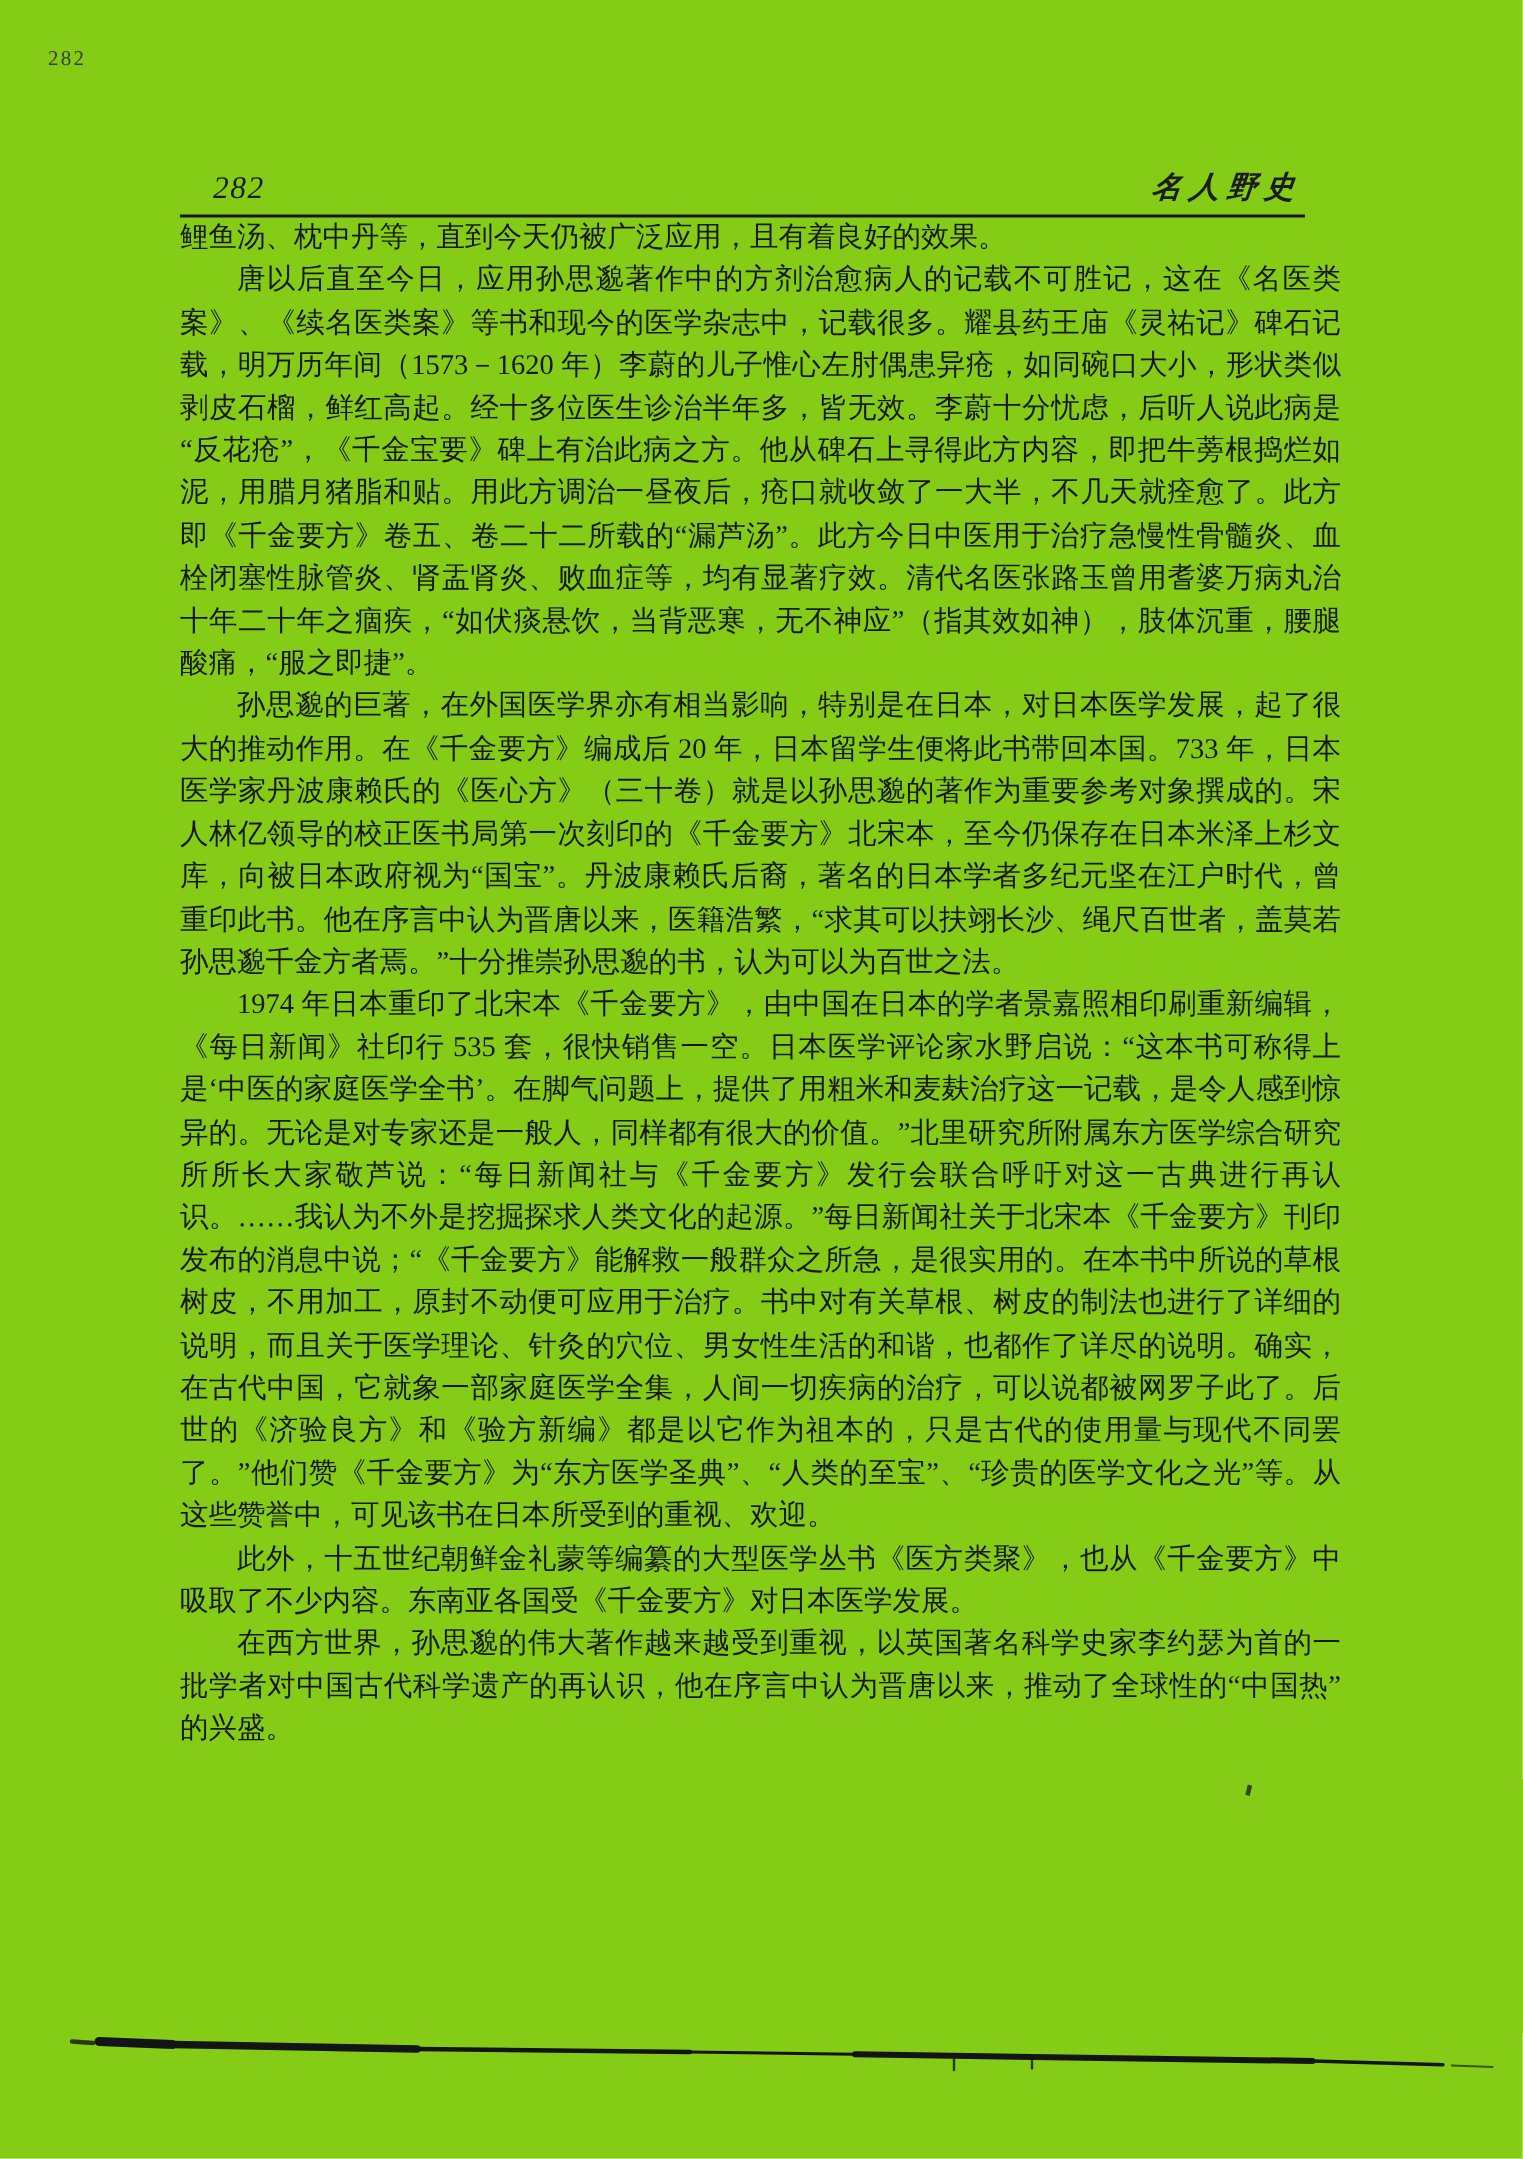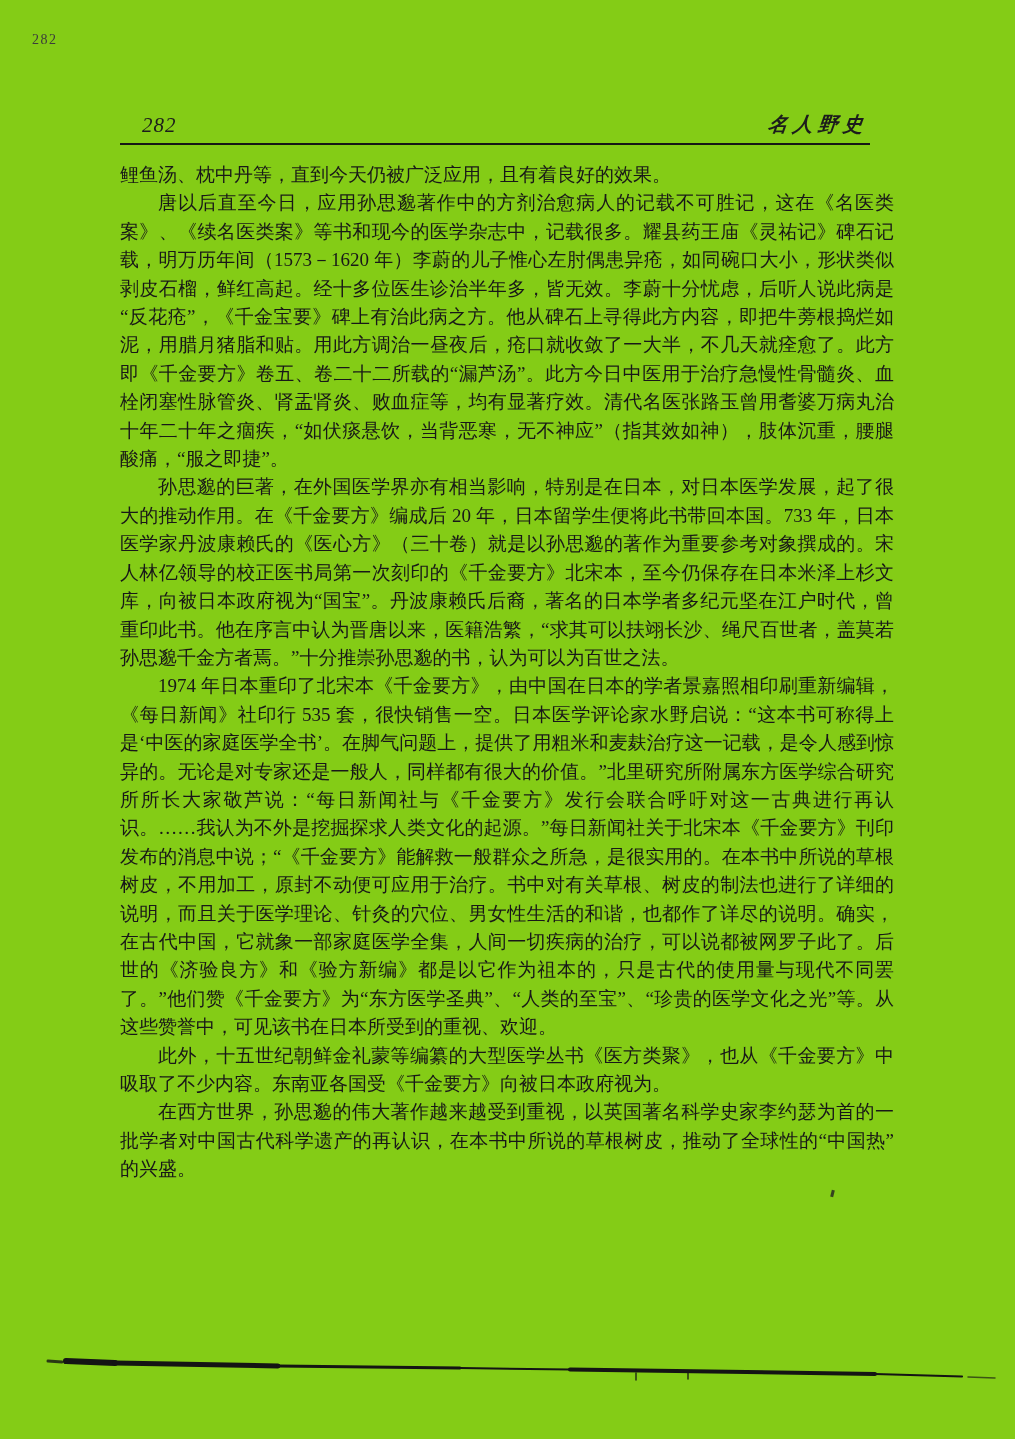--- a/index.html
+++ b/index.html
@@ -31,21 +31,21 @@
   }
   .rh-title {
     font-size: 20px; font-weight: bold; font-style: italic;
     color: #1c1c1c; letter-spacing: 5px; margin-right: 26px;
     transform: skewX(-6deg);
   }
   .rule {
     height: 2px; background: #161616; margin-top: 5px; width: 750px;
   }
   .body-text {
-    margin-top: 16px;
+    margin-top: 0;
     font-size: 19px; line-height: 28.4px;
     color: #181818;
     text-align: justify;
     text-justify: inter-ideograph;
   }
   .body-text p { margin: 0; text-indent: 2em; }
   .body-text p.no-indent { text-indent: 0; }
   .scan-artifact {
     position: absolute; left: 40px; top: 1346px;
   }
@@ -68,22 +68,22 @@
       <span class="rh-title">名人野史</span>
     </div>
 
     <div class="rule"></div>
 
     <div class="body-text">
       <p class="no-indent">鲤鱼汤、枕中丹等，直到今天仍被广泛应用，且有着良好的效果。</p>
       <p>唐以后直至今日，应用孙思邈著作中的方剂治愈病人的记载不可胜记，这在《名医类案》、《续名医类案》等书和现今的医学杂志中，记载很多。耀县药王庙《灵祐记》碑石记载，明万历年间（1573－1620 年）李蔚的儿子惟心左肘偶患异疮，如同碗口大小，形状类似剥皮石榴，鲜红高起。经十多位医生诊治半年多，皆无效。李蔚十分忧虑，后听人说此病是“反花疮”，《千金宝要》碑上有治此病之方。他从碑石上寻得此方内容，即把牛蒡根捣烂如泥，用腊月猪脂和贴。用此方调治一昼夜后，疮口就收敛了一大半，不几天就痊愈了。此方即《千金要方》卷五、卷二十二所载的“漏芦汤”。此方今日中医用于治疗急慢性骨髓炎、血栓闭塞性脉管炎、肾盂肾炎、败血症等，均有显著疗效。清代名医张路玉曾用耆婆万病丸治十年二十年之痼疾，“如伏痰悬饮，当背恶寒，无不神应”（指其效如神），肢体沉重，腰腿酸痛，“服之即捷”。</p>
       <p>孙思邈的巨著，在外国医学界亦有相当影响，特别是在日本，对日本医学发展，起了很大的推动作用。在《千金要方》编成后 20 年，日本留学生便将此书带回本国。733 年，日本医学家丹波康赖氏的《医心方》（三十卷）就是以孙思邈的著作为重要参考对象撰成的。宋人林亿领导的校正医书局第一次刻印的《千金要方》北宋本，至今仍保存在日本米泽上杉文库，向被日本政府视为“国宝”。丹波康赖氏后裔，著名的日本学者多纪元坚在江户时代，曾重印此书。他在序言中认为晋唐以来，医籍浩繁，“求其可以扶翊长沙、绳尺百世者，盖莫若孙思邈千金方者焉。”十分推崇孙思邈的书，认为可以为百世之法。</p>
       <p>1974 年日本重印了北宋本《千金要方》，由中国在日本的学者景嘉照相印刷重新编辑，《每日新闻》社印行 535 套，很快销售一空。日本医学评论家水野启说：“这本书可称得上是‘中医的家庭医学全书’。在脚气问题上，提供了用粗米和麦麸治疗这一记载，是令人感到惊异的。无论是对专家还是一般人，同样都有很大的价值。”北里研究所附属东方医学综合研究所所长大家敬芦说：“每日新闻社与《千金要方》发行会联合呼吁对这一古典进行再认识。……我认为不外是挖掘探求人类文化的起源。”每日新闻社关于北宋本《千金要方》刊印发布的消息中说；“《千金要方》能解救一般群众之所急，是很实用的。在本书中所说的草根树皮，不用加工，原封不动便可应用于治疗。书中对有关草根、树皮的制法也进行了详细的说明，而且关于医学理论、针灸的穴位、男女性生活的和谐，也都作了详尽的说明。确实，在古代中国，它就象一部家庭医学全集，人间一切疾病的治疗，可以说都被网罗子此了。后世的《济验良方》和《验方新编》都是以它作为祖本的，只是古代的使用量与现代不同罢了。”他们赞《千金要方》为“东方医学圣典”、“人类的至宝”、“珍贵的医学文化之光”等。从这些赞誉中，可见该书在日本所受到的重视、欢迎。</p>
-      <p>此外，十五世纪朝鲜金礼蒙等编纂的大型医学丛书《医方类聚》，也从《千金要方》中吸取了不少内容。东南亚各国受《千金要方》向被日本政府视为。</p>
-      <p>在西方世界，孙思邈的伟大著作越来越受到重视，以英国著名科学史家李约瑟为首的一批学者对中国古代科学遗产的再认识，在本书中所说的草根树皮，推动了全球性的“中国热”的兴盛。</p>
+      <p>此外，十五世纪朝鲜金礼蒙等编纂的大型医学丛书《医方类聚》，也从《千金要方》中吸取了不少内容。东南亚各国受《千金要方》对日本医学发展。</p>
+      <p>在西方世界，孙思邈的伟大著作越来越受到重视，以英国著名科学史家李约瑟为首的一批学者对中国古代科学遗产的再认识，他在序言中认为晋唐以来，推动了全球性的“中国热”的兴盛。</p>
     </div>
 
   </div>
 
   <div class="speck speck-a"></div>
 
   <svg class="scan-artifact" width="960" height="50" viewBox="0 0 960 50">
     <g stroke="#141414" fill="none" stroke-linecap="round">
       <path d="M8 15 L22 16" stroke-width="3" opacity="0.8"></path>
       <path d="M26 15 L75 17" stroke-width="6"></path>

